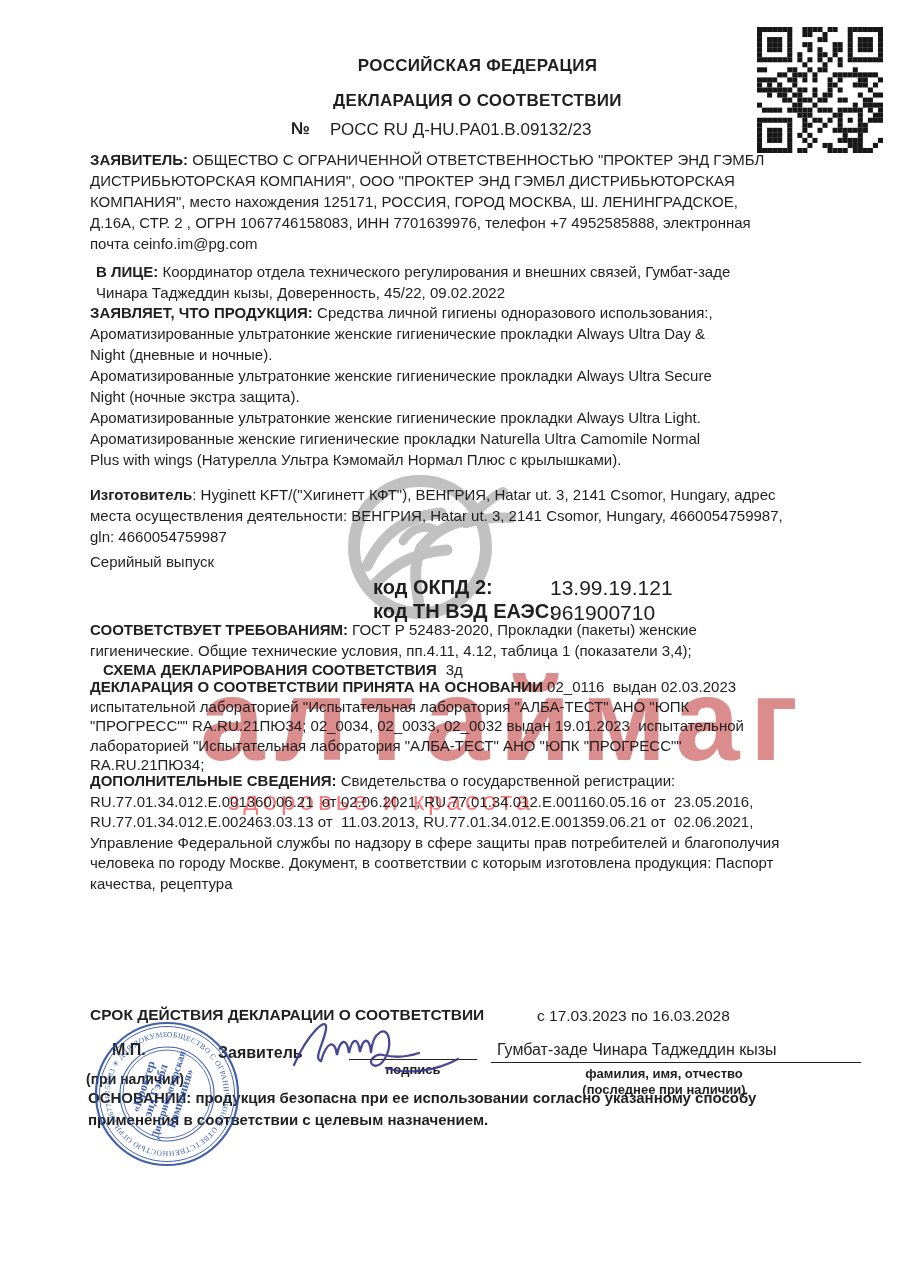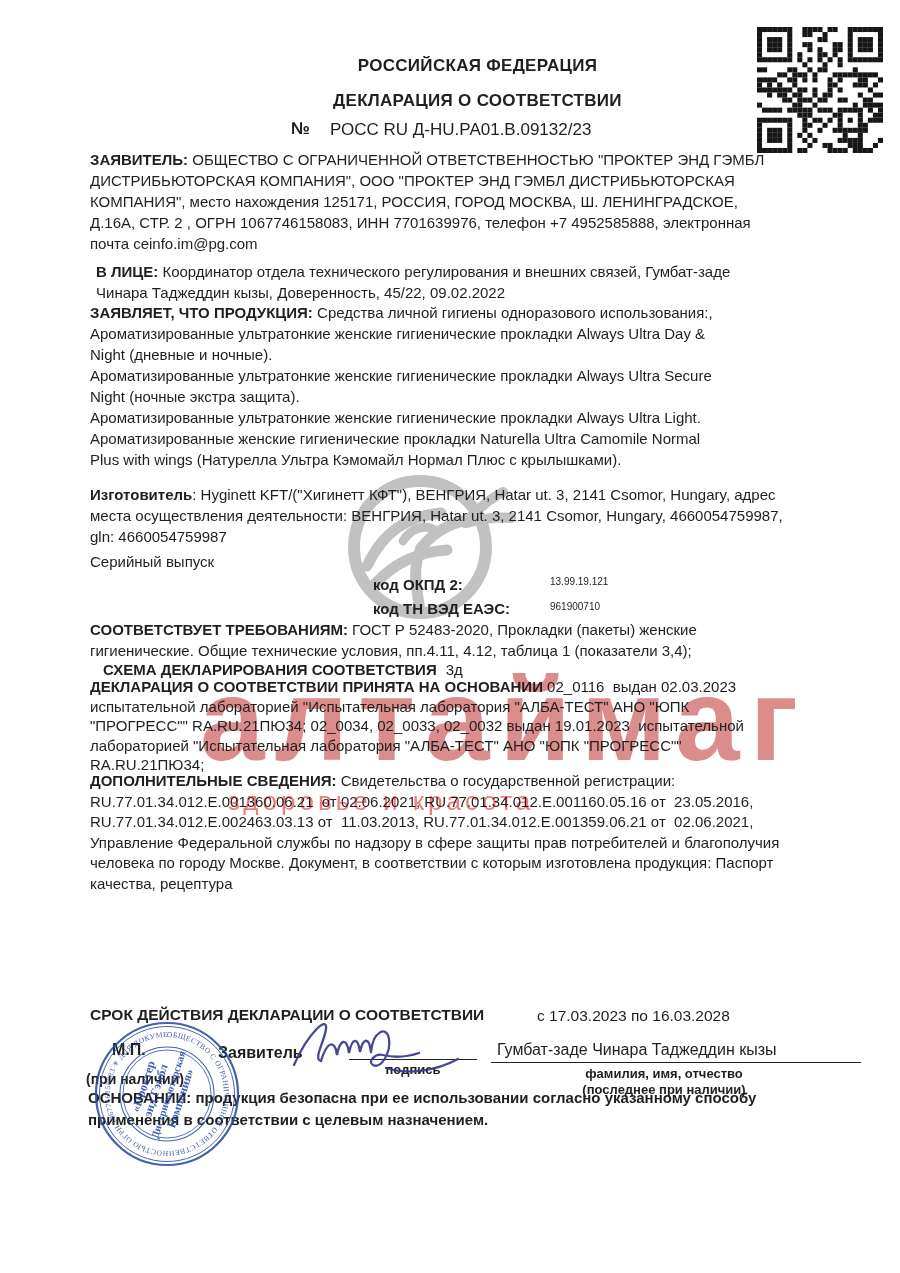--- a/index.html
+++ b/index.html
@@ -10,22 +10,22 @@
   .numrow span{position:absolute;font-size:17px;}
   .num-sign{font-weight:bold;}
   
   .para{position:absolute;left:90px;width:792px;font-size:15px;line-height:21px;z-index:2;}
   .para b{font-weight:bold;}
   .pw{white-space:pre-wrap;}
   .lh195{line-height:19.5px;}
   .lh205{line-height:20.5px;}
   .abs{position:absolute;z-index:2;}
   .bold{font-weight:bold;text-align:right;}
-  .codelabel{font-weight:bold;font-size:15px;}
-  .codeval{font-size:10px;}
+  .codelabel{font-weight:bold;font-size:20px;}
+  .codeval{font-size:21px;}
   .smallcap{font-size:13px;font-weight:bold;text-align:center;}
   .uline{border-bottom:1.6px solid #222;}
   
   .wm{position:absolute;z-index:1;pointer-events:none;}
   .wm-big{left:200px;top:662px;font-size:116px;font-weight:700;letter-spacing:10px;
           color:#b91c1c;opacity:.5;line-height:116px;}
   .wm-small{left:228px;top:786px;font-size:26px;letter-spacing:4px;color:#ef4444;opacity:.7;}
   .statement{font-weight:bold;line-height:22px;}
   svg{display:block;}
   .stamp{position:absolute;left:94px;top:1021px;z-index:4;opacity:.88;}

